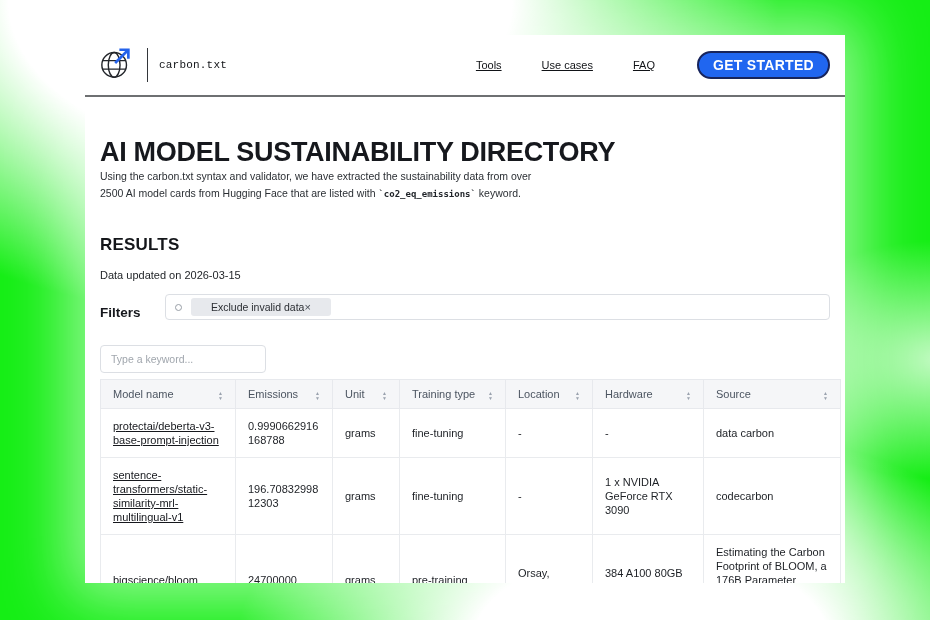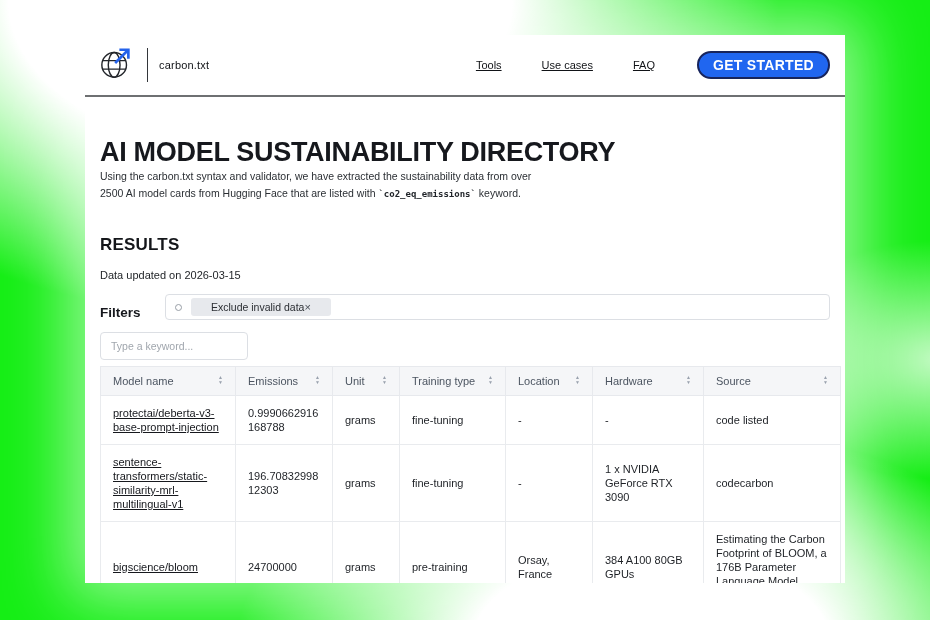--- a/index.html
+++ b/index.html
@@ -12,21 +12,21 @@
       radial-gradient(ellipse 260px 170px at 101% 58%, rgba(255,255,255,0.75), rgba(255,255,255,0) 70%),
       #15ee15;
   }
   .card {
     position:absolute; left:85px; top:35px; width:760px; height:548px;
     background:#ffffff; overflow:hidden;
     box-shadow:0 0 60px 18px rgba(255,255,255,0.55);
   }
   
   .site-header { display:flex; align-items:center; justify-content:space-between; height:60px; padding:0 15px 0 13px; }
-  .brand { display:flex; align-items:center; gap:11px; }
+  .brand { display:flex; align-items:center; gap:11px;font-family:Liberation Mono, monospace; }
   .brand-divider { width:1px; height:34px; background:#33363a; }
   .brand-name { font-size:11px; color:#111317; letter-spacing:.2px; }
   .nav { display:flex; align-items:center; gap:40px; }
   .nav a { font-size:11px; color:#111317; text-decoration:underline; cursor:pointer; }
   .cta {
     margin-left:2px; background:#2066f0; border:2px solid #17245c; border-radius:18px;
     color:#ffffff; font-family:"Liberation Sans",sans-serif; font-size:14px; font-weight:700;
     letter-spacing:.3px; padding:4px 14px; cursor:pointer;
   }
   .header-rule { height:2px; background:#6e7072; }
@@ -37,26 +37,26 @@
   .desc .line { display:block; }
   .desc code { font-family:"DejaVu Sans Mono", monospace; font-size:9px; font-weight:700; color:#1f2328; }
   .results-heading { margin-top:32px; font-size:17px; font-weight:600; color:#14161a; letter-spacing:.2px; }
   .updated { margin-top:14px; font-size:11px; color:#23262a; }
   .filters-row { margin-top:13px; display:flex; align-items:flex-end; }
   .filters-label { font-size:13.5px; font-weight:700; color:#16181d; width:65px; }
   .filter-box { flex:1; height:26px; border:1px solid #dcdfe4; border-radius:4px; display:flex; align-items:center; padding:0 9px; gap:9px; background:#fff; }
   .clear-circle { width:7px; height:7px; border:1px solid #989ea6; border-radius:50%; flex:none; }
   .chip { background:#e7e9ed; border-radius:3px; padding:3px 20px; font-size:10.5px; color:#2b2e33; display:flex; align-items:center; cursor:default; }
   .chip-x { color:#4a4f57; font-size:11px; line-height:10px; cursor:pointer; }
-  .search-input { margin-top:12px; width:148px; height:28px; border:1px solid #dcdfe4; border-radius:4px; padding:0 10px; font-family:"Liberation Sans",sans-serif; font-size:10.5px; color:#333; outline:none; display:block; }
+  .search-input { margin-top:25px; width:166px; height:28px; border:1px solid #dcdfe4; border-radius:4px; padding:0 10px; font-family:"Liberation Sans",sans-serif; font-size:10.5px; color:#333; outline:none; display:block; }
   .search-input::placeholder { color:#a0a6ad; }
   
   table { margin-top:6px; width:100%; border-collapse:collapse; table-layout:fixed; }
   th { background:#f5f6f8; border:1px solid #e7e9ed; padding:8px 12px; font-size:11px; color:#4c5561; font-weight:500; text-align:left; }
-  .th-wrap { display:flex; justify-content:space-between; align-items:flex-start; }
+  .th-wrap { display:flex; justify-content:space-between; align-items:flex-end; }
   .sort-icon { display:flex; flex-direction:column; color:#9aa2ae; font-size:5px; line-height:4px; gap:1px; cursor:pointer; font-style:normal; }
   .sort-icon i { font-style:normal; }
   td { border:1px solid #e9ebee; padding:10px 12px; font-size:11px; color:#1d2025; vertical-align:middle; line-height:14px; background:#fff; }
   td a { color:#16181d; text-decoration:underline; overflow-wrap:break-word; }
   .col-0{width:135px} .col-1{width:97px} .col-2{width:67px} .col-3{width:106px} .col-4{width:87px} .col-5{width:111px} .col-6{width:137px}
   td.col-1 { word-break:break-all; }
   td.col-6 { line-height:14px; }
 </style>
 </head>
 <body>
@@ -183,21 +183,21 @@
             </tr>
         </thead>
         <tbody id="table-body">
             <tr>
               <td class="col-0"><a href="#">protectai/deberta-v3-base-prompt-injection</a></td>
               <td class="col-1">0.9990662916168788</td>
               <td class="col-2">grams</td>
               <td class="col-3">fine-tuning</td>
               <td class="col-4">-</td>
               <td class="col-5">-</td>
-              <td class="col-6">code listed</td>
+              <td class="col-6">data carbon</td>
             </tr>
             <tr>
               <td class="col-0"><a href="#">sentence-transformers/static-similarity-mrl-multilingual-v1</a></td>
               <td class="col-1">196.7083299812303</td>
               <td class="col-2">grams</td>
               <td class="col-3">fine-tuning</td>
               <td class="col-4">-</td>
               <td class="col-5">1 x NVIDIA GeForce RTX 3090</td>
               <td class="col-6">codecarbon</td>
             </tr>

